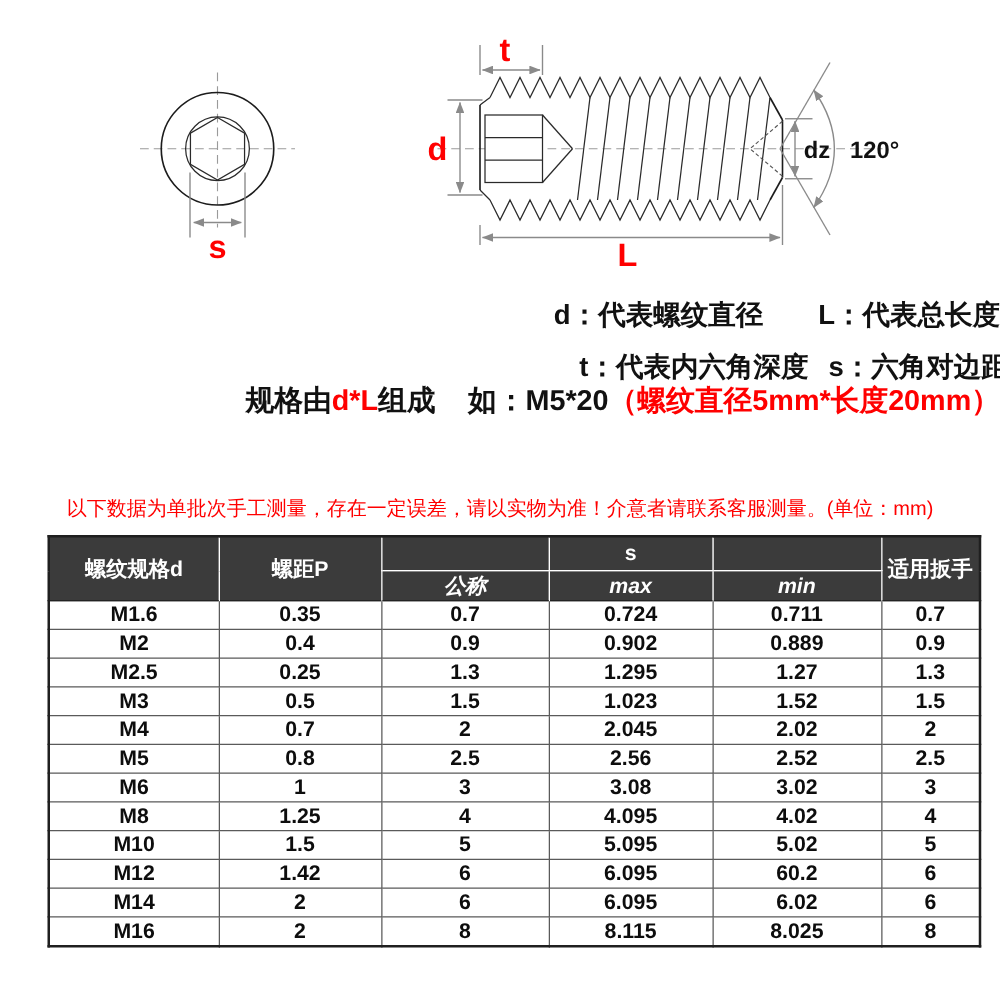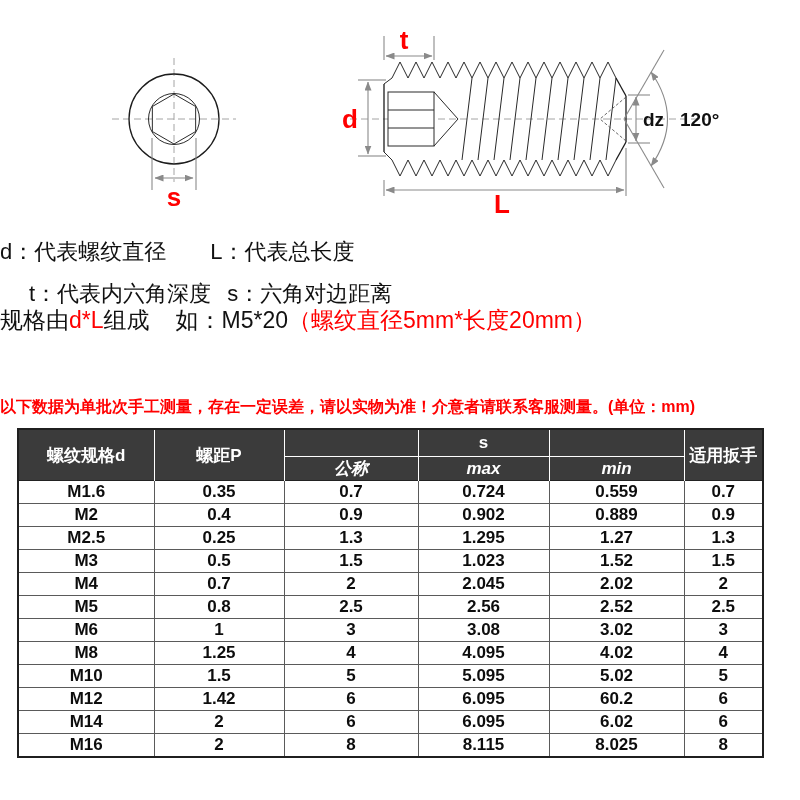--- a/index.html
+++ b/index.html
@@ -8,31 +8,31 @@
   
   .diagram-svg{position:absolute;left:0;top:0;}
   .draw{stroke:#1c1c1c;stroke-width:1.3;fill:none;}
   .thin{stroke:#2a2a2a;stroke-width:1;fill:none;}
   .dim{stroke:#8a8a8a;stroke-width:1.1;fill:none;}
   .dash{stroke:#9a9a9a;stroke-width:0.9;fill:none;stroke-dasharray:7 4;}
   .hdash{stroke:#555;stroke-width:0.9;fill:none;stroke-dasharray:3 2;}
   .redlbl{fill:#ff0000;font-weight:bold;font-size:26px;}
   .blklbl{fill:#111;font-weight:bold;font-size:19px;}
   
-  .lg-line{position:absolute;left:0;width:800px;text-align:left;font-weight:normal;
+  .lg-line{position:absolute;left:0;width:800px;text-align:right;font-weight:bold;
            color:#111;font-size:22px;line-height:32px;white-space:nowrap;}
   .lg1{top:236px;} .lg2{top:278px;padding-left:29px;} .lg3{top:304px;font-size:23px;}
   .gap-lg{display:inline-block;width:44px;} .gap-md{display:inline-block;width:16px;}
   .gap-sm{display:inline-block;width:26px;}
   .red{color:#ff0000;}
   
-  .notice{position:absolute;left:0;top:397px;width:640px;text-align:center;
-          color:#ff0000;font-weight:bold;font-size:16px;white-space:nowrap;}
-  
-  .spec-table{position:absolute;left:17px;top:428px;width:745px;border-collapse:collapse;
+  .notice{position:absolute;left:0;top:397px;width:800px;text-align:center;
+          color:#ff0000;font-weight:normal;font-size:16px;white-space:nowrap;}
+  
+  .spec-table{position:absolute;left:38px;top:428px;width:745px;border-collapse:collapse;
               table-layout:fixed;border:2px solid #1f1f1f;}
   .spec-table thead th{background:#3b3b3b;color:#ffffff;font-size:17px;font-weight:bold;
                        padding:0;vertical-align:middle;}
   .spec-table thead tr.h1 th{height:26px;}
   .spec-table thead tr.h2 th{height:23px;font-style:italic;}
   th.sep-r{border-right:1px solid #ffffff;}
   th.sep-b{border-bottom:1px solid #ffffff;}
   .spec-table tbody td{border:1px solid #5a5a5a;border-top:1px solid #222;height:22px;
                        text-align:center;font-size:17px;font-weight:bold;color:#0d0d0d;padding:0;}
 </style>
@@ -172,21 +172,21 @@
         <th class="sep-r">max</th>
         <th class="sep-r">min</th>
       </tr>
     </thead>
     <tbody>
         <tr>
           <td>M1.6</td>
           <td>0.35</td>
           <td>0.7</td>
           <td>0.724</td>
-          <td>0.559</td>
+          <td>0.711</td>
           <td>0.7</td>
         </tr>
         <tr>
           <td>M2</td>
           <td>0.4</td>
           <td>0.9</td>
           <td>0.902</td>
           <td>0.889</td>
           <td>0.9</td>
         </tr>

